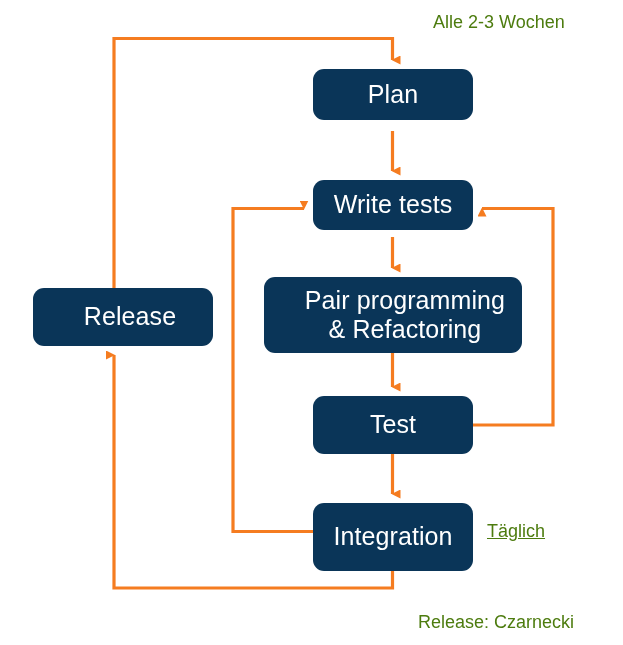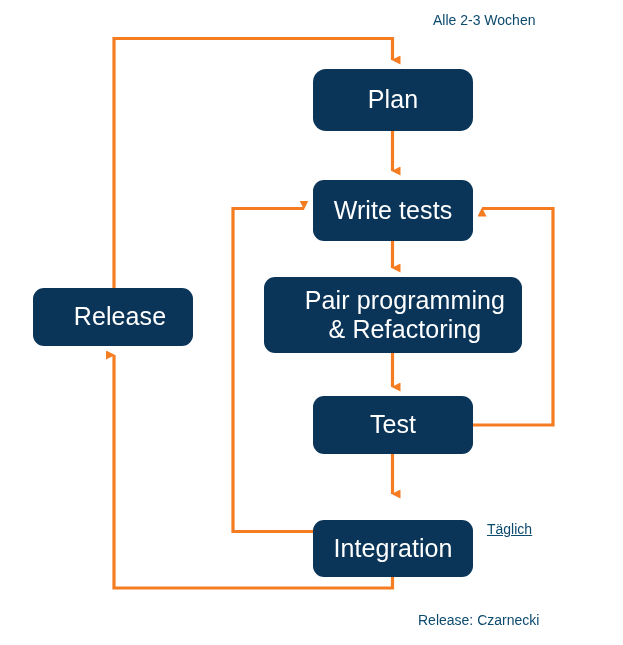--- a/index.html
+++ b/index.html
@@ -40,33 +40,33 @@
     z-index: 3;
     box-sizing: border-box;
     padding: 0 6px;
   }
   .node-box span {
     display: block;
     white-space: pre-line;
   }
   .caption {
     position: absolute;
-    color: #0c4a6e;
+    color: #4d7c0f;
     font-family: "Liberation Sans", sans-serif;
-    font-size: 14px;
+    font-size: 18px;
     white-space: nowrap;
     z-index: 4;
   }
   
-  #node-plan      { left: 313px; top: 69px;  width: 160px; height: 62px; border-radius: 13px; }
-  #node-writetests{ left: 313px; top: 180px; width: 160px; height: 61px; }
+  #node-plan      { left: 313px; top: 69px;  width: 160px; height: 51px; }
+  #node-writetests{ left: 313px; top: 180px; width: 160px; height: 50px; }
   #node-pair      { left: 264px; top: 277px; width: 258px; height: 76px; padding-left: 30px; }
   #node-test      { left: 313px; top: 396px; width: 160px; height: 58px; align-items: center; }
-  #node-integration{left: 313px; top: 520px; width: 160px; height: 57px; }
-  #node-release   { left: 33px;  top: 288px; width: 160px; height: 58px; padding-left: 20px; }
+  #node-integration{left: 313px; top: 503px; width: 160px; height: 68px; }
+  #node-release   { left: 33px;  top: 288px; width: 180px; height: 58px; padding-left: 20px; }
 
   #caption-cadence { left: 433px; top: 12px; }
   #caption-daily   { left: 487px; top: 521px; text-decoration: underline; }
   #caption-source  { left: 418px; top: 612px; }
 </style>
 </head>
 <body>
 
 <div id="diagram-root">
 

